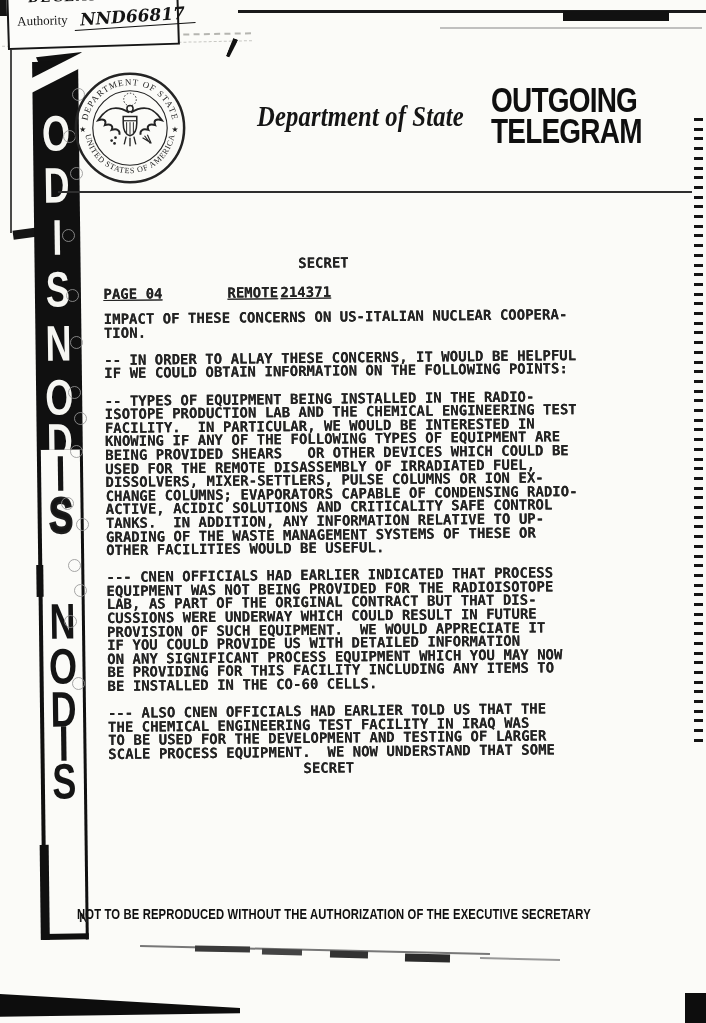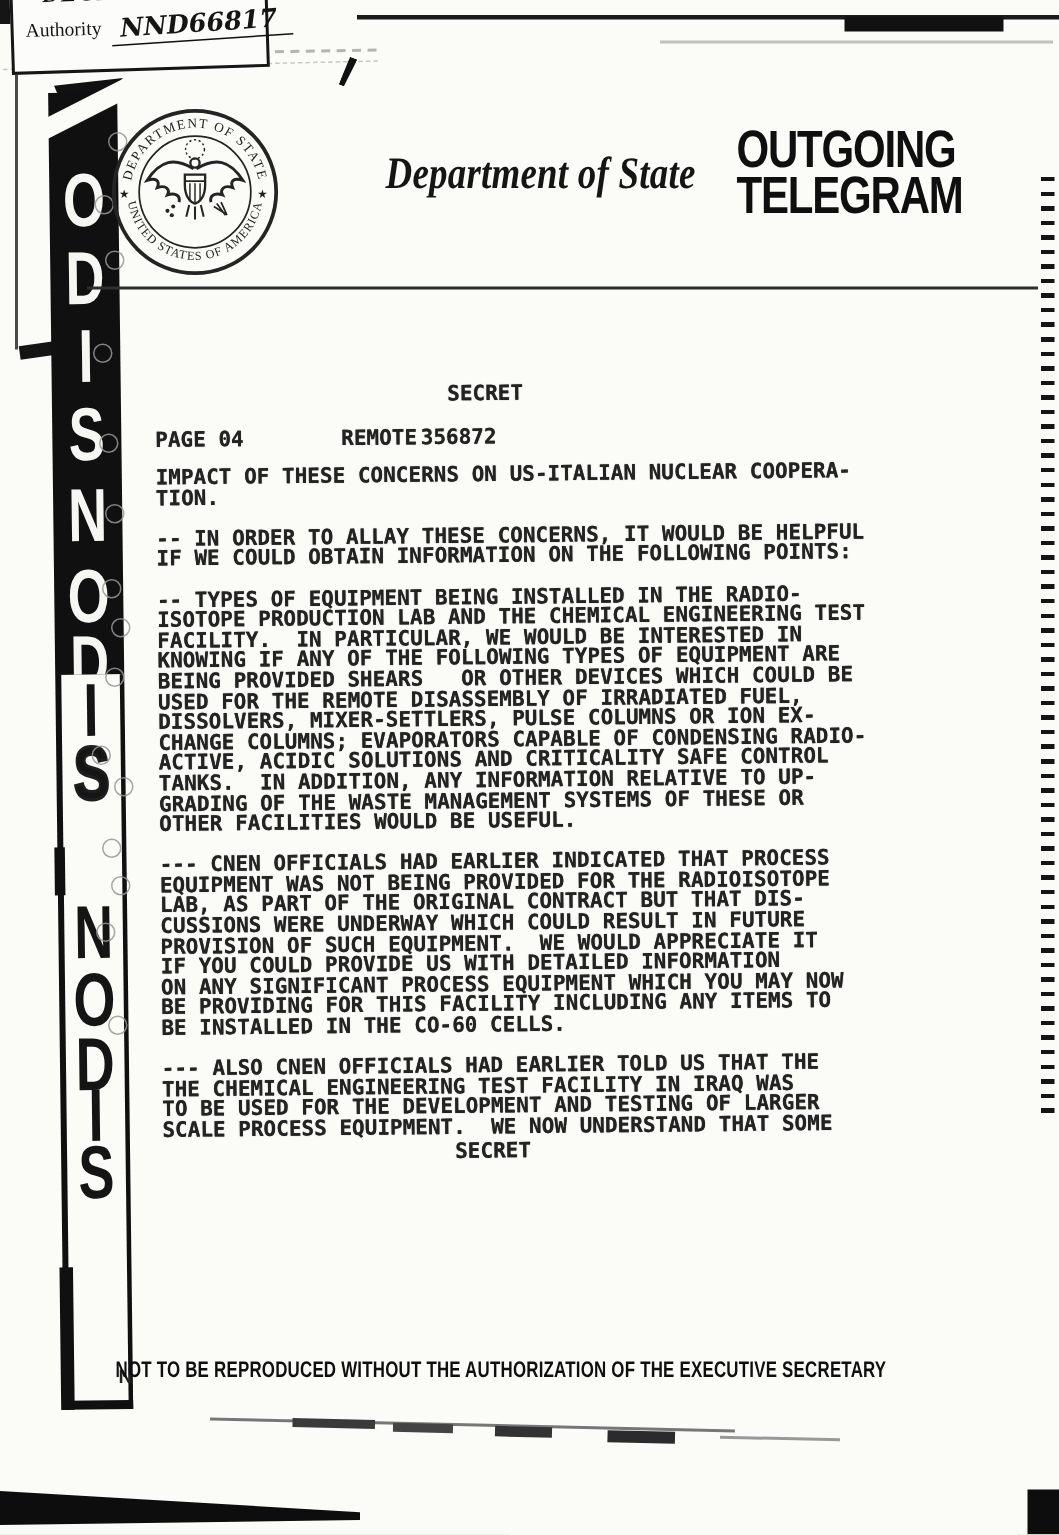--- a/index.html
+++ b/index.html
@@ -5,21 +5,21 @@
   html,body{margin:0;padding:0;background:#e8e8e6;}
   #page{position:relative;width:706px;height:1023px;background:#fbfbf8;overflow:hidden;
         font-family:"Liberation Sans",sans-serif;color:#1b1b1b;}
   
   .typed{font-family:"DejaVu Sans Mono",monospace;font-weight:bold;font-size:14px;
          color:#232323;text-shadow:0 0 .5px rgba(25,25,25,.85);}
   #typed-block{position:absolute;left:103px;top:250px;width:520px;height:545px;
                transform:rotate(-0.6deg);transform-origin:top left;}
   #classification-top{position:absolute;left:195px;top:7px;}
   #page-line{position:absolute;left:0;top:36px;width:400px;}
-  #page-line .pl{position:absolute;top:0;white-space:pre;}
+  #page-line .pl{position:absolute;top:0;white-space:pre;text-decoration:underline;}
   #body-pre{position:absolute;left:0;top:63px;margin:0;white-space:pre;
             line-height:13.6px;}
   #classification-bottom{position:absolute;left:195px;top:512px;}
   
   #seal{position:absolute;left:72px;top:70px;width:116px;height:116px;}
   #dept-name{position:absolute;left:257px;top:99px;font-family:"Liberation Serif",serif;
              font-style:italic;font-weight:bold;font-size:30px;letter-spacing:.2px;
              transform:scaleX(.82);transform-origin:left top;white-space:nowrap;color:#151515;}
   #doc-type{position:absolute;left:491px;top:84px;font-weight:bold;font-size:35px;
             letter-spacing:-1px;line-height:31px;transform:scaleX(.8);transform-origin:left top;
@@ -171,21 +171,21 @@
     <div>TELEGRAM</div>
   </div>
   <div id="header-rule"></div>
   <div id="perforation"></div>
 
   <div id="typed-block" class="typed">
     <div id="classification-top">SECRET</div>
     <div id="page-line">
       <span class="pl" style="left:0">PAGE 04</span>
       <span class="pl" style="left:124px">REMOTE</span>
-      <span class="pl" style="left:177px">356872</span>
+      <span class="pl" style="left:177px">214371</span>
     </div>
     <pre id="body-pre" class="typed">IMPACT OF THESE CONCERNS ON US-ITALIAN NUCLEAR COOPERA-
 TION.
 
 -- IN ORDER TO ALLAY THESE CONCERNS, IT WOULD BE HELPFUL
 IF WE COULD OBTAIN INFORMATION ON THE FOLLOWING POINTS:
 
 -- TYPES OF EQUIPMENT BEING INSTALLED IN THE RADIO-
 ISOTOPE PRODUCTION LAB AND THE CHEMICAL ENGINEERING TEST
 FACILITY.  IN PARTICULAR, WE WOULD BE INTERESTED IN

